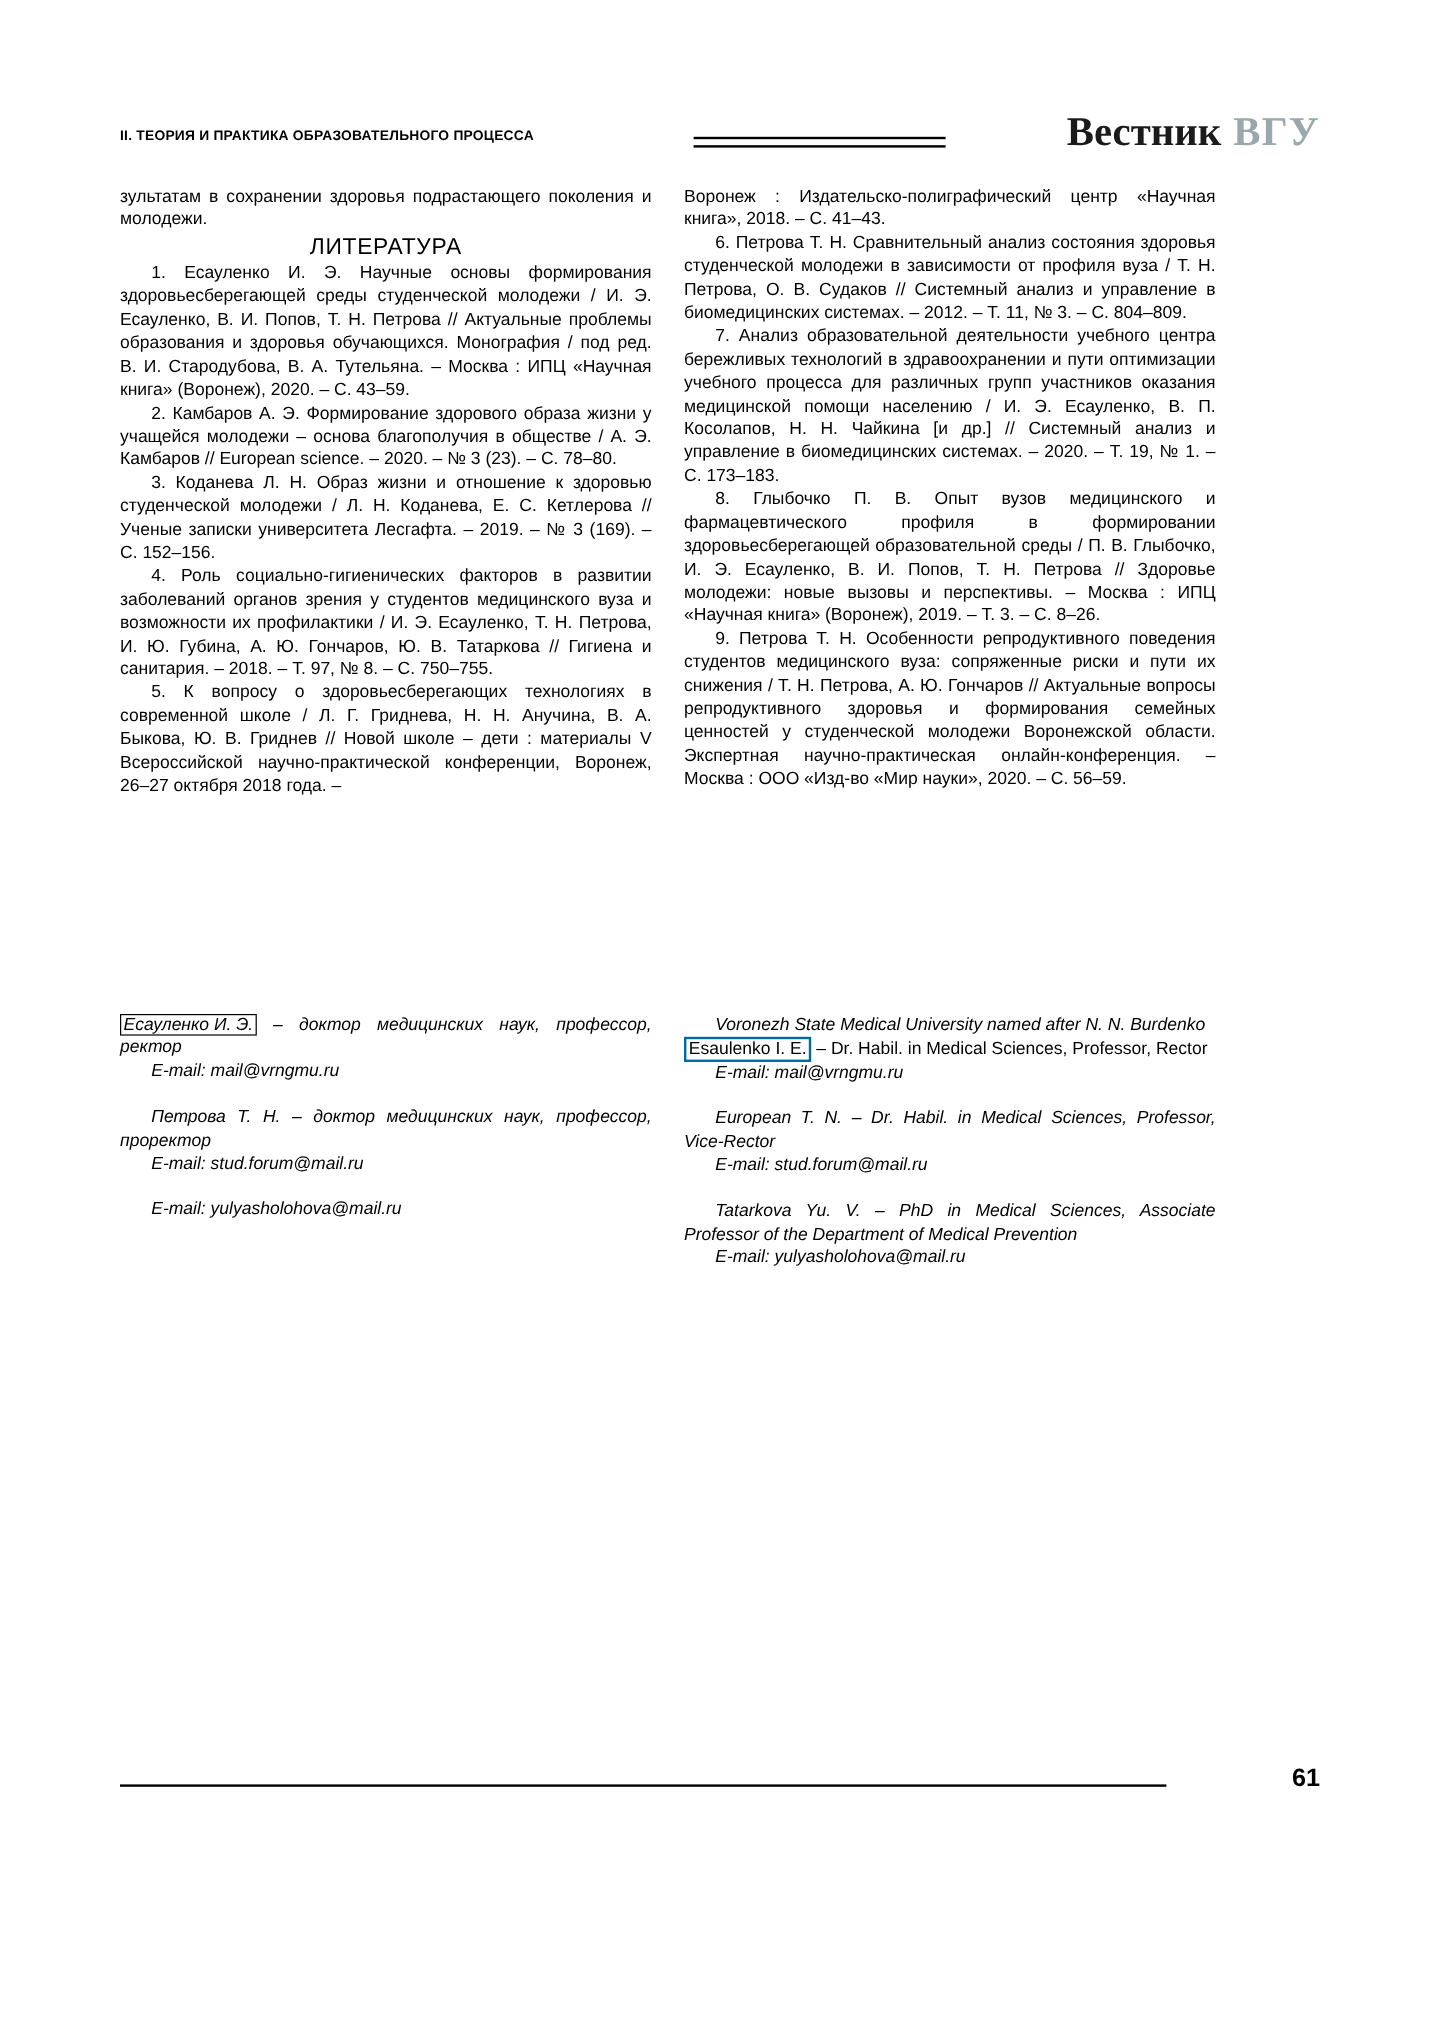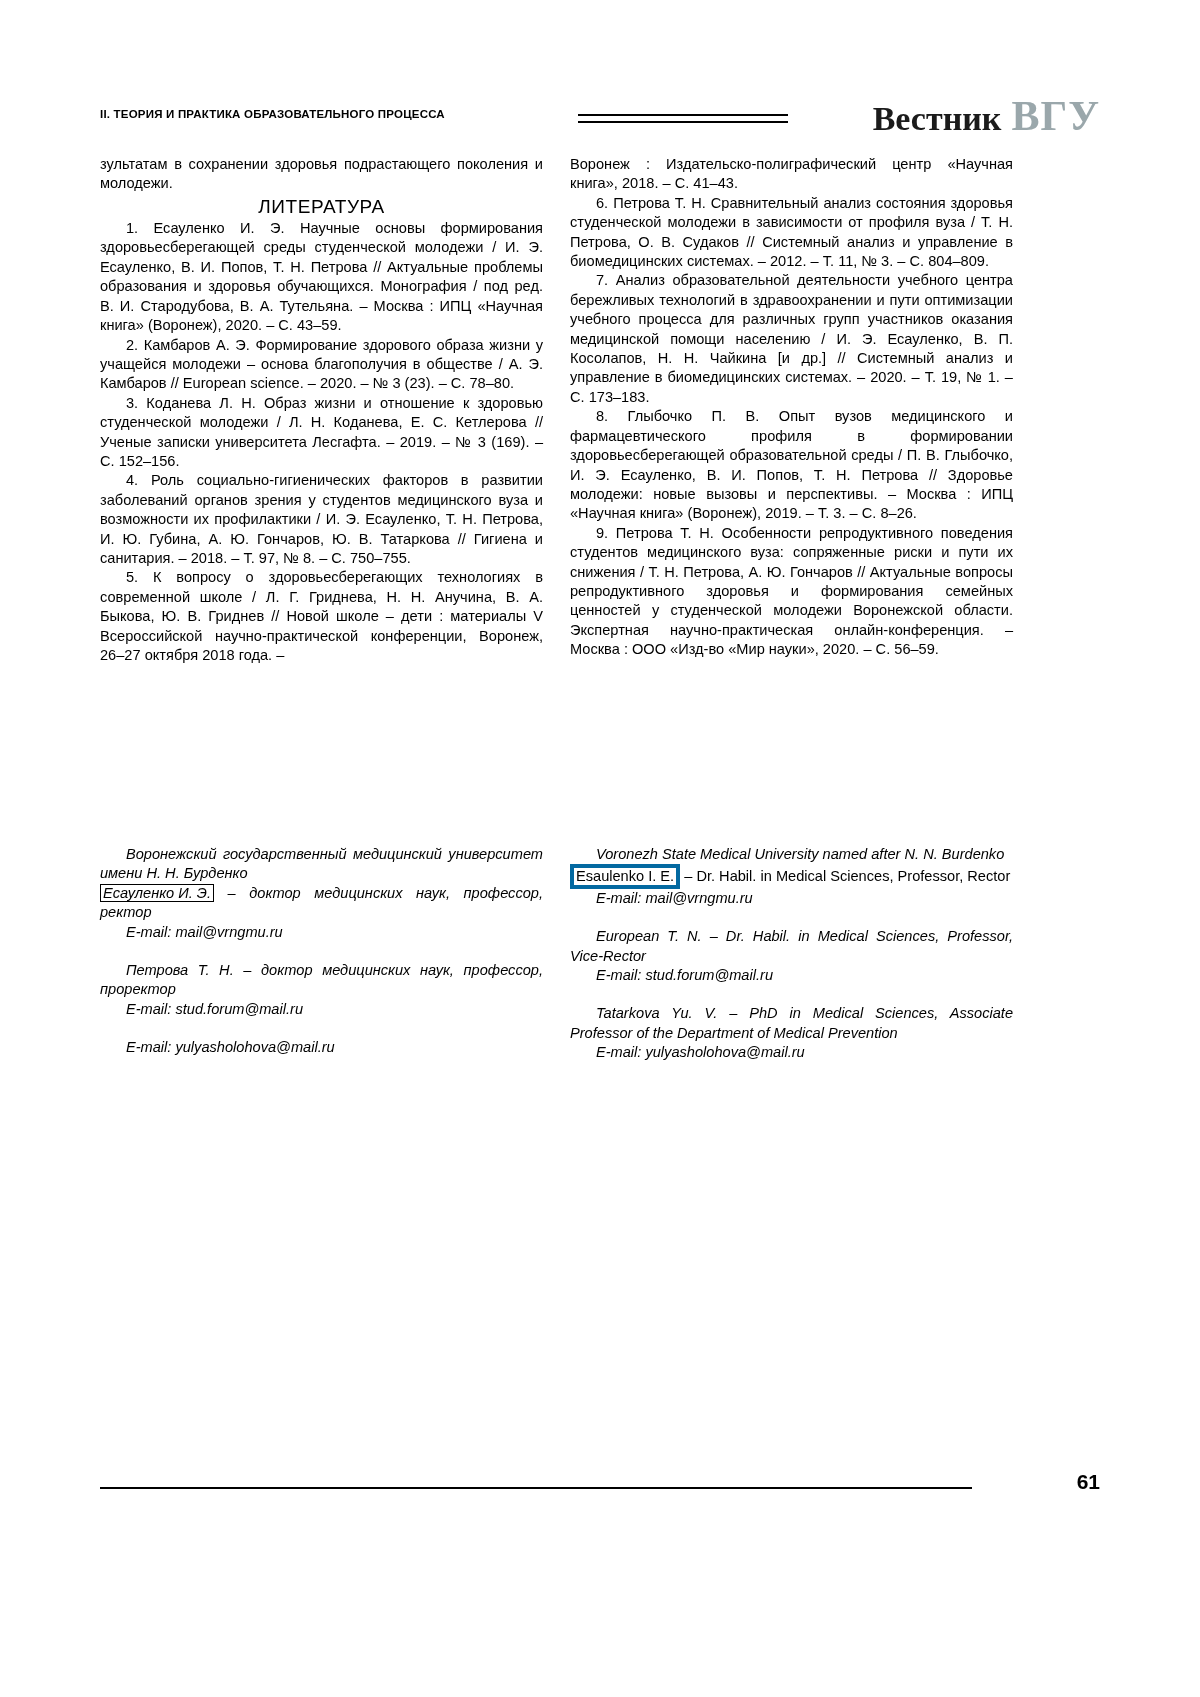--- a/index.html
+++ b/index.html
@@ -57,21 +57,21 @@
   }
   .logo-vestnik {
     font-family: "Liberation Serif", serif;
     font-size: 34px;
     font-weight: bold;
     color: #1b1b1b;
     letter-spacing: 0px;
   }
   .logo-vgu {
     font-family: "Liberation Serif", serif;
-    font-size: 42px;
+    font-size: 34px;
     font-weight: bold;
     color: #9aa7ab;
     letter-spacing: 1px;
     margin-left: 10px;
   }
 
   
   .col {
     position: absolute;
     top: 155px;
@@ -115,21 +115,21 @@
 
   .boxed {
     display: inline-block;
     border: 1px solid #000;
     padding: 0 2px;
     font-style: italic;
     line-height: 1.12;
   }
   .boxed-en {
     display: inline-block;
-    border: 4px solid #0369a1;
+    border: 2px solid #0369a1;
     padding: 0 2px;
     font-style: normal;
     line-height: 1.12;
   }
 
   
   .footer-rule {
     position: absolute;
     left: 100px;
     top: 1487px;
@@ -169,21 +169,20 @@
 
   <div class="col col-right">
     <p>Воронеж : Издательско-полиграфический центр «Научная книга», 2018. – С. 41–43.</p>
     <p class="indent">6. Петрова Т. Н. Сравнительный анализ состояния здоровья студенческой молодежи в зависимости от профиля вуза / Т. Н. Петрова, О. В. Судаков // Системный анализ и управление в биомедицинских системах. – 2012. – Т. 11, № 3. – С. 804–809.</p>
     <p class="indent">7. Анализ образовательной деятельности учебного центра бережливых технологий в здравоохранении и пути оптимизации учебного процесса для различных групп участников оказания медицинской помощи населению / И. Э. Есауленко, В. П. Косолапов, Н. Н. Чайкина [и др.] // Системный анализ и управление в биомедицинских системах. – 2020. – Т. 19, № 1. – С. 173–183.</p>
     <p class="indent">8. Глыбочко П. В. Опыт вузов медицинского и фармацевтического профиля в формировании здоровьесберегающей образовательной среды / П. В. Глыбочко, И. Э. Есауленко, В. И. Попов, Т. Н. Петрова // Здоровье молодежи: новые вызовы и перспективы. – Москва : ИПЦ «Научная книга» (Воронеж), 2019. – Т. 3. – С. 8–26.</p>
     <p class="indent">9. Петрова Т. Н. Особенности репродуктивного поведения студентов медицинского вуза: сопряженные риски и пути их снижения / Т. Н. Петрова, А. Ю. Гончаров // Актуальные вопросы репродуктивного здоровья и формирования семейных ценностей у студенческой молодежи Воронежской области. Экспертная научно-практическая онлайн-конференция. – Москва : ООО «Изд-во «Мир науки», 2020. – С. 56–59.</p>
   </div>
 
   <div class="authors authors-left">
-    <p class="it indent">Воронежский государственный медицинский университет имени Н. Н. Бурденко</p>
     <p>
       <span class="boxed">Есауленко И. Э.</span><span class="it"> – доктор медицинских наук, профессор, ректор</span>
     </p>
     <p class="it indent">E-mail: mail@vrngmu.ru</p>
     <div class="block-gap"></div>
     <p class="it indent"><span>Петрова Т. Н.</span><span> – доктор медицинских наук, профессор, проректор</span></p>
     <p class="it indent">E-mail: stud.forum@mail.ru</p>
     <div class="block-gap"></div>
     <p class="it indent">E-mail: yulyasholohova@mail.ru</p>
   </div>

